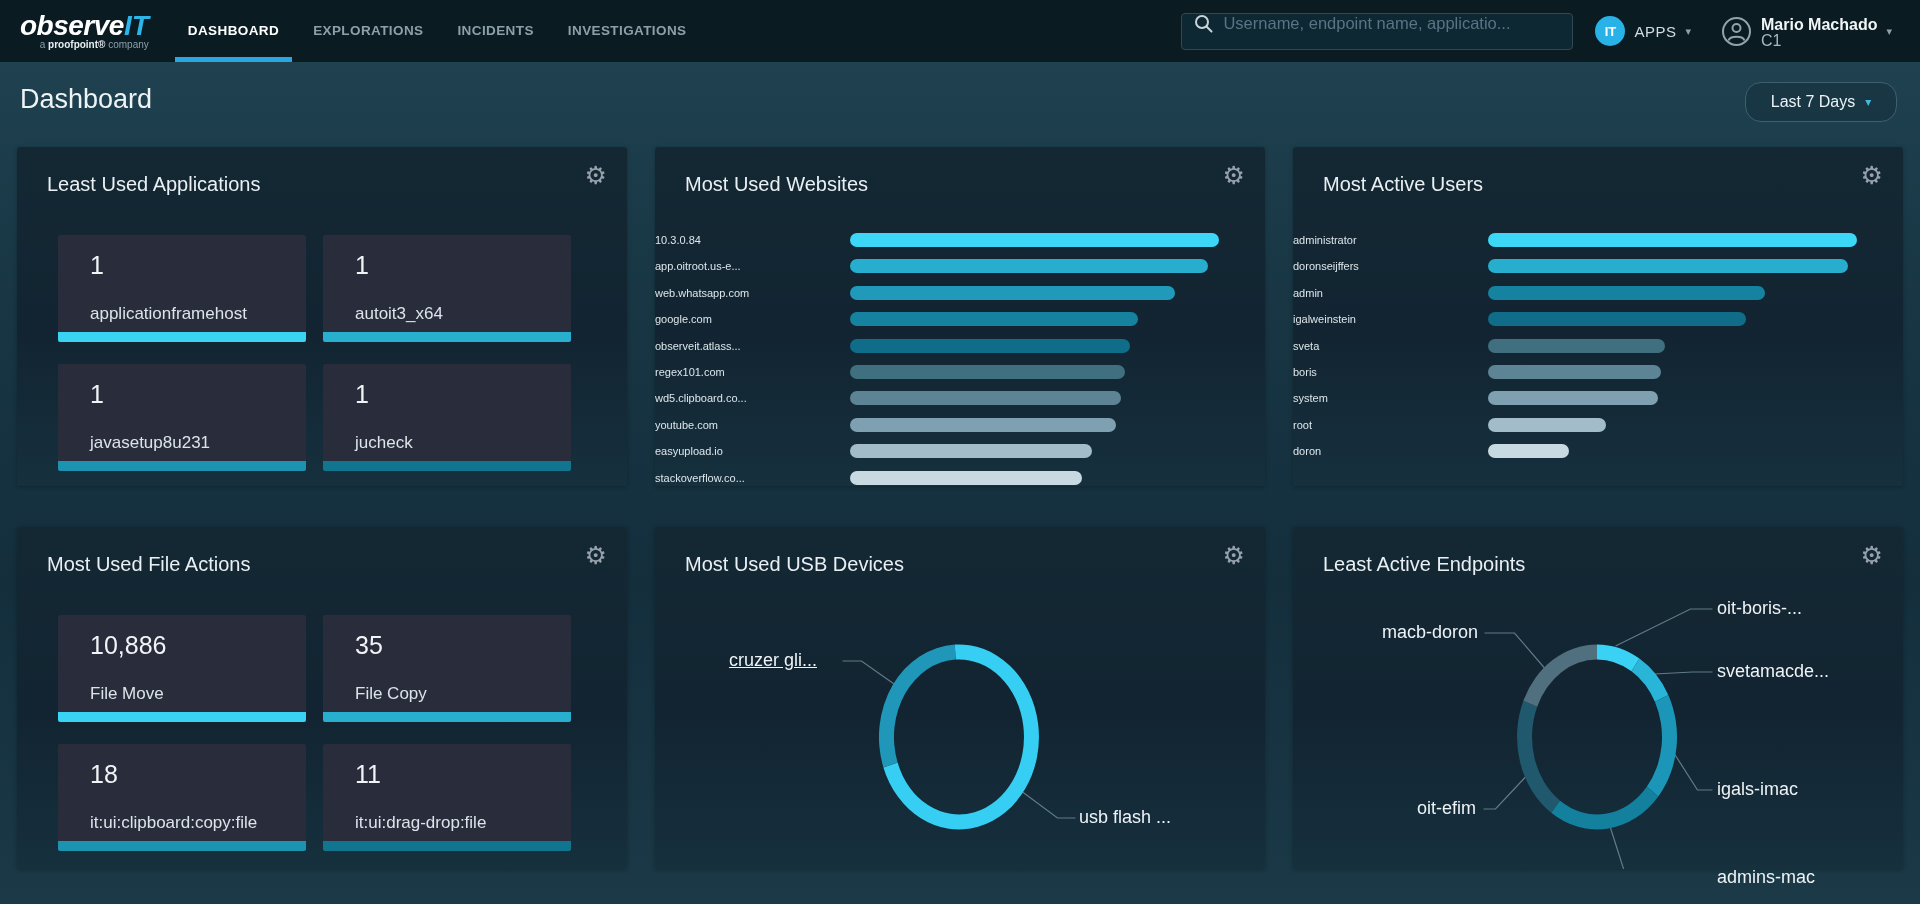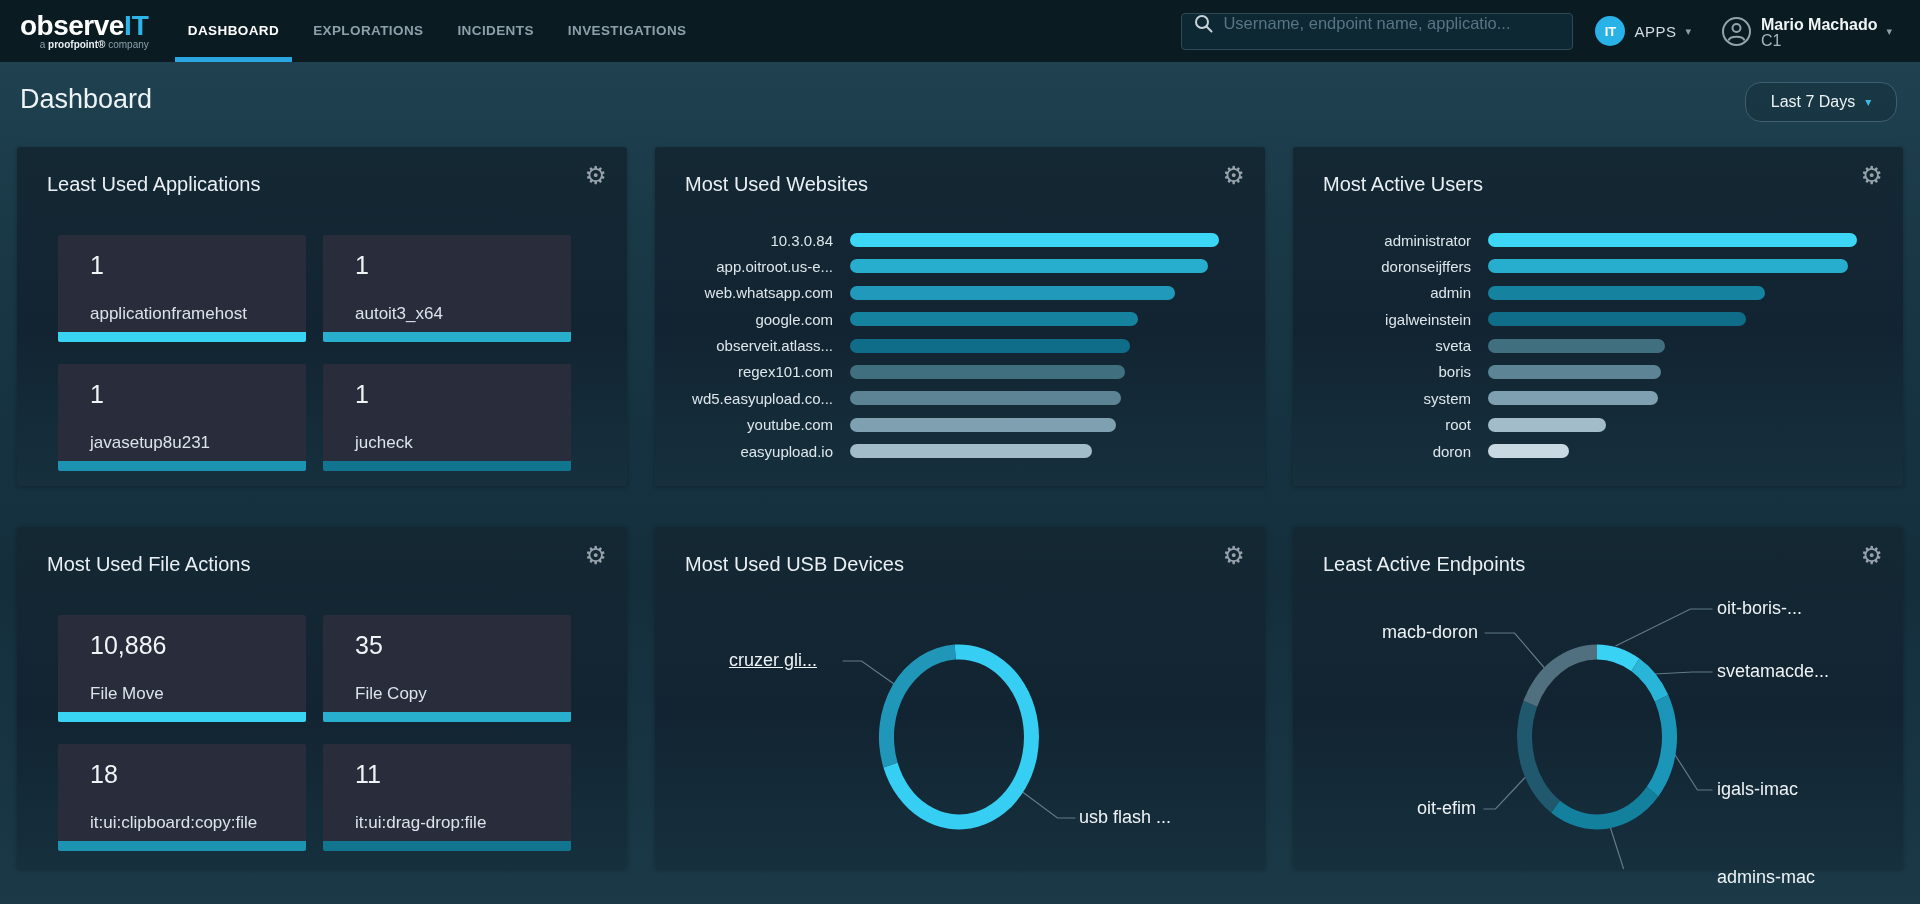--- a/index.html
+++ b/index.html
@@ -2,21 +2,21 @@
 <html><head>
 <meta charset="utf-8">
 <style>
   * { box-sizing: border-box; margin: 0; padding: 0; }
   html,body { width:1920px; height:904px; overflow:hidden; }
   body { font-family:"Liberation Sans", sans-serif; background:#0a1b22; }
 
   
   .navbar { height:62px; background:#0a1b22; display:flex; align-items:center; position:relative; }
   .logo { margin-left:20px; margin-right:26px; cursor:pointer; }
-  .logo-line { font-size:28px; font-weight:700; line-height:27px; letter-spacing:-0.5px; color:#ffffff; }
+  .logo-line { font-size:28px; font-weight:700; line-height:27px; letter-spacing:-0.5px; color:#ffffff;font-style:italic; }
   .logo-accent { color:#2db5ea; letter-spacing:0; }
   .logo-tag { font-size:10px; text-align:right; color:#8ba0ab; line-height:11px; }
   .logo-tag b { color:#e8eef2; }
   .nav-items { display:flex; height:62px; }
   .nav-item { font-size:13.5px; font-weight:700; letter-spacing:.4px; color:#8da0aa;
               padding:0 13px; margin-right:8px; height:62px; line-height:62px; position:relative; cursor:pointer; }
   .nav-item.active { color:#ffffff; }
   .nav-item.active::after { content:""; position:absolute; left:0; right:0; bottom:0; height:5px; background:#2aa7e0; }
 
   .search-box { margin-left:auto; width:392px; height:37px; background:#0d2733; border:1px solid #2e4a57;
@@ -54,21 +54,21 @@
   .tiles { position:absolute; left:41px; top:88px; display:grid; grid-template-columns:248px 248px;
            column-gap:17px; row-gap:22px; }
   .tile { width:248px; height:107px; background:#292c3a; border-radius:2px; position:relative; }
   .tile-value { position:absolute; left:32px; top:16px; font-size:25px; color:#f0f4f7; }
   .tile-label { position:absolute; left:32px; bottom:18px; font-size:17px; color:#dbe4ea; white-space:nowrap; }
   .tile-bar { position:absolute; left:0; bottom:0; width:100%; height:10px; border-radius:0 0 2px 2px; }
 
   
   .bars { position:absolute; left:0; top:86px; right:46px; }
   .bar-row { display:flex; align-items:center; height:14px; margin-bottom:12.4px; }
-  .bar-label { width:195px; padding-right:17px; text-align:right; font-size:15px; color:#dde6eb; white-space:nowrap; }
+  .bar-label { width:195px; padding-right:17px; font-size:11px; color:#dde6eb; white-space:nowrap; }
   .bar-track { flex:1; height:14px; }
   .bar-fill { height:14px; border-radius:7px; }
 
   
   .donut-svg { position:absolute; inset:0; width:100%; height:100%; }
   .leader { fill:none; stroke:#6e8996; stroke-width:1.2; opacity:.85; }
   .donut-label { position:absolute; font-size:18px; color:#eef3f6; white-space:nowrap; }
 </style>
 </head>
 <body>
@@ -182,35 +182,41 @@
               <div class="bar-fill" style="width: 76%; background: rgb(15, 109, 137);"></div>
             </div>
           </div>
           <div class="bar-row">
             <div class="bar-label">regex101.com</div>
             <div class="bar-track">
               <div class="bar-fill" style="width: 74.5%; background: rgb(64, 112, 127);"></div>
             </div>
           </div>
           <div class="bar-row">
-            <div class="bar-label">wd5.easyupload.co...</div>
+            <div class="bar-label">wd5.clipboard.co...</div>
             <div class="bar-track">
               <div class="bar-fill" style="width: 73.5%; background: rgb(93, 132, 148);"></div>
             </div>
           </div>
           <div class="bar-row">
             <div class="bar-label">youtube.com</div>
             <div class="bar-track">
               <div class="bar-fill" style="width: 72%; background: rgb(126, 160, 176);"></div>
             </div>
           </div>
           <div class="bar-row">
             <div class="bar-label">easyupload.io</div>
             <div class="bar-track">
               <div class="bar-fill" style="width: 65.5%; background: rgb(162, 188, 201);"></div>
+            </div>
+          </div>
+          <div class="bar-row">
+            <div class="bar-label">stackoverflow.co...</div>
+            <div class="bar-track">
+              <div class="bar-fill" style="width: 63%; background: rgb(201, 217, 225);"></div>
             </div>
           </div>
         </div>
     </div>
 
     <div class="card">
       <div class="card-title">Most Active Users</div>
       <span class="gear">⚙</span>
       <div class="bars">
           <div class="bar-row">

